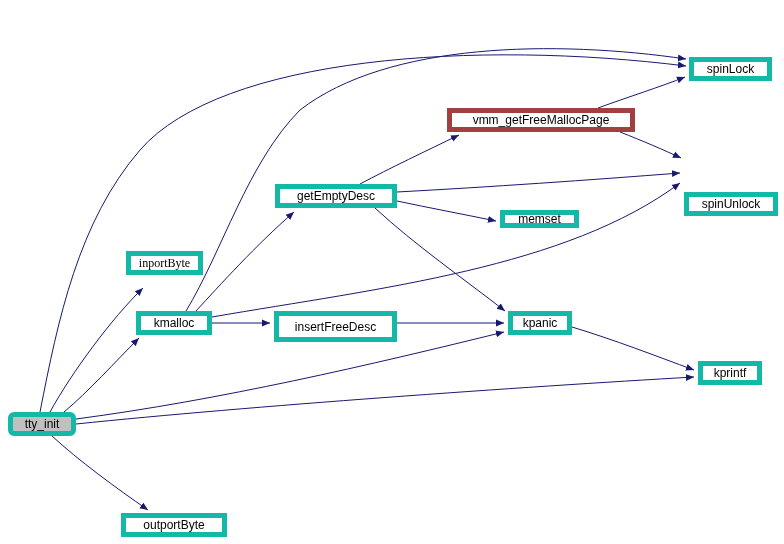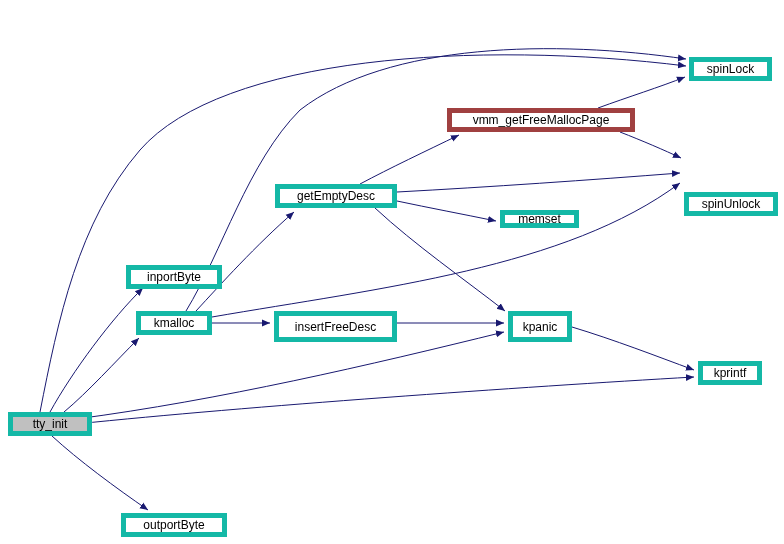--- a/index.html
+++ b/index.html
@@ -61,37 +61,37 @@
     <path class="edge" d="M 397 323 L 504 323" marker-end="url(#arr)"></path>
     <path class="edge" d="M 360 184 C 390 168 426 151 459 135" marker-end="url(#arr)"></path>
     <path class="edge" d="M 397 201 C 430 208 462 214 496 221" marker-end="url(#arr)"></path>
     <path class="edge" d="M 375 208 C 415 245 464 279 505 311" marker-end="url(#arr)"></path>
     <path class="edge" d="M 397 192 C 490 187 590 180 680 173" marker-end="url(#arr)"></path>
     <path class="edge" d="M 598 108 C 628 97 660 87 685 77" marker-end="url(#arr)"></path>
     <path class="edge" d="M 620 132 C 643 141 664 150 681 158" marker-end="url(#arr)"></path>
     <path class="edge" d="M 572 327 C 615 340 656 356 694 370" marker-end="url(#arr)"></path>
   </svg>
 
-  <div class="node root" style="left:8px; top:412px; width:84px; height:24px;">tty_init</div>
+  <div class="node root" style="left:8px; top:412px; width:68px; height:24px;border-radius:6px;">tty_init</div>
 
-  <div class="node" style="left:126px; top:265px; width:96px; height:24px;">inportByte</div>
+  <div class="node" style="left:126px; top:251px; width:77px; height:24px;font-family:Liberation Serif, serif;">inportByte</div>
 
   <div class="node" style="left:136px; top:311px; width:76px; height:24px;">kmalloc</div>
 
   <div class="node" style="left:121px; top:513px; width:106px; height:24px;">outportByte</div>
 
   <div class="node" style="left:274px; top:311px; width:123px; height:31px;">insertFreeDesc</div>
 
   <div class="node" style="left:275px; top:184px; width:122px; height:24px;">getEmptyDesc</div>
 
   <div class="node highlight" style="left:447px; top:108px; width:188px; height:24px;">vmm_getFreeMallocPage</div>
 
   <div class="node" style="left:500px; top:210px; width:79px; height:18px;">memset</div>
 
-  <div class="node" style="left:508px; top:311px; width:64px; height:31px;">kpanic</div>
+  <div class="node" style="left:508px; top:311px; width:64px; height:24px;">kpanic</div>
 
   <div class="node" style="left:698px; top:361px; width:64px; height:24px;">kprintf</div>
 
   <div class="node" style="left:689px; top:57px; width:83px; height:24px;">spinLock</div>
 
   <div class="node" style="left:684px; top:159px; width:94px; height:24px;margin-top:33px;">spinUnlock</div>
 
 </div>
 
 </body></html>

